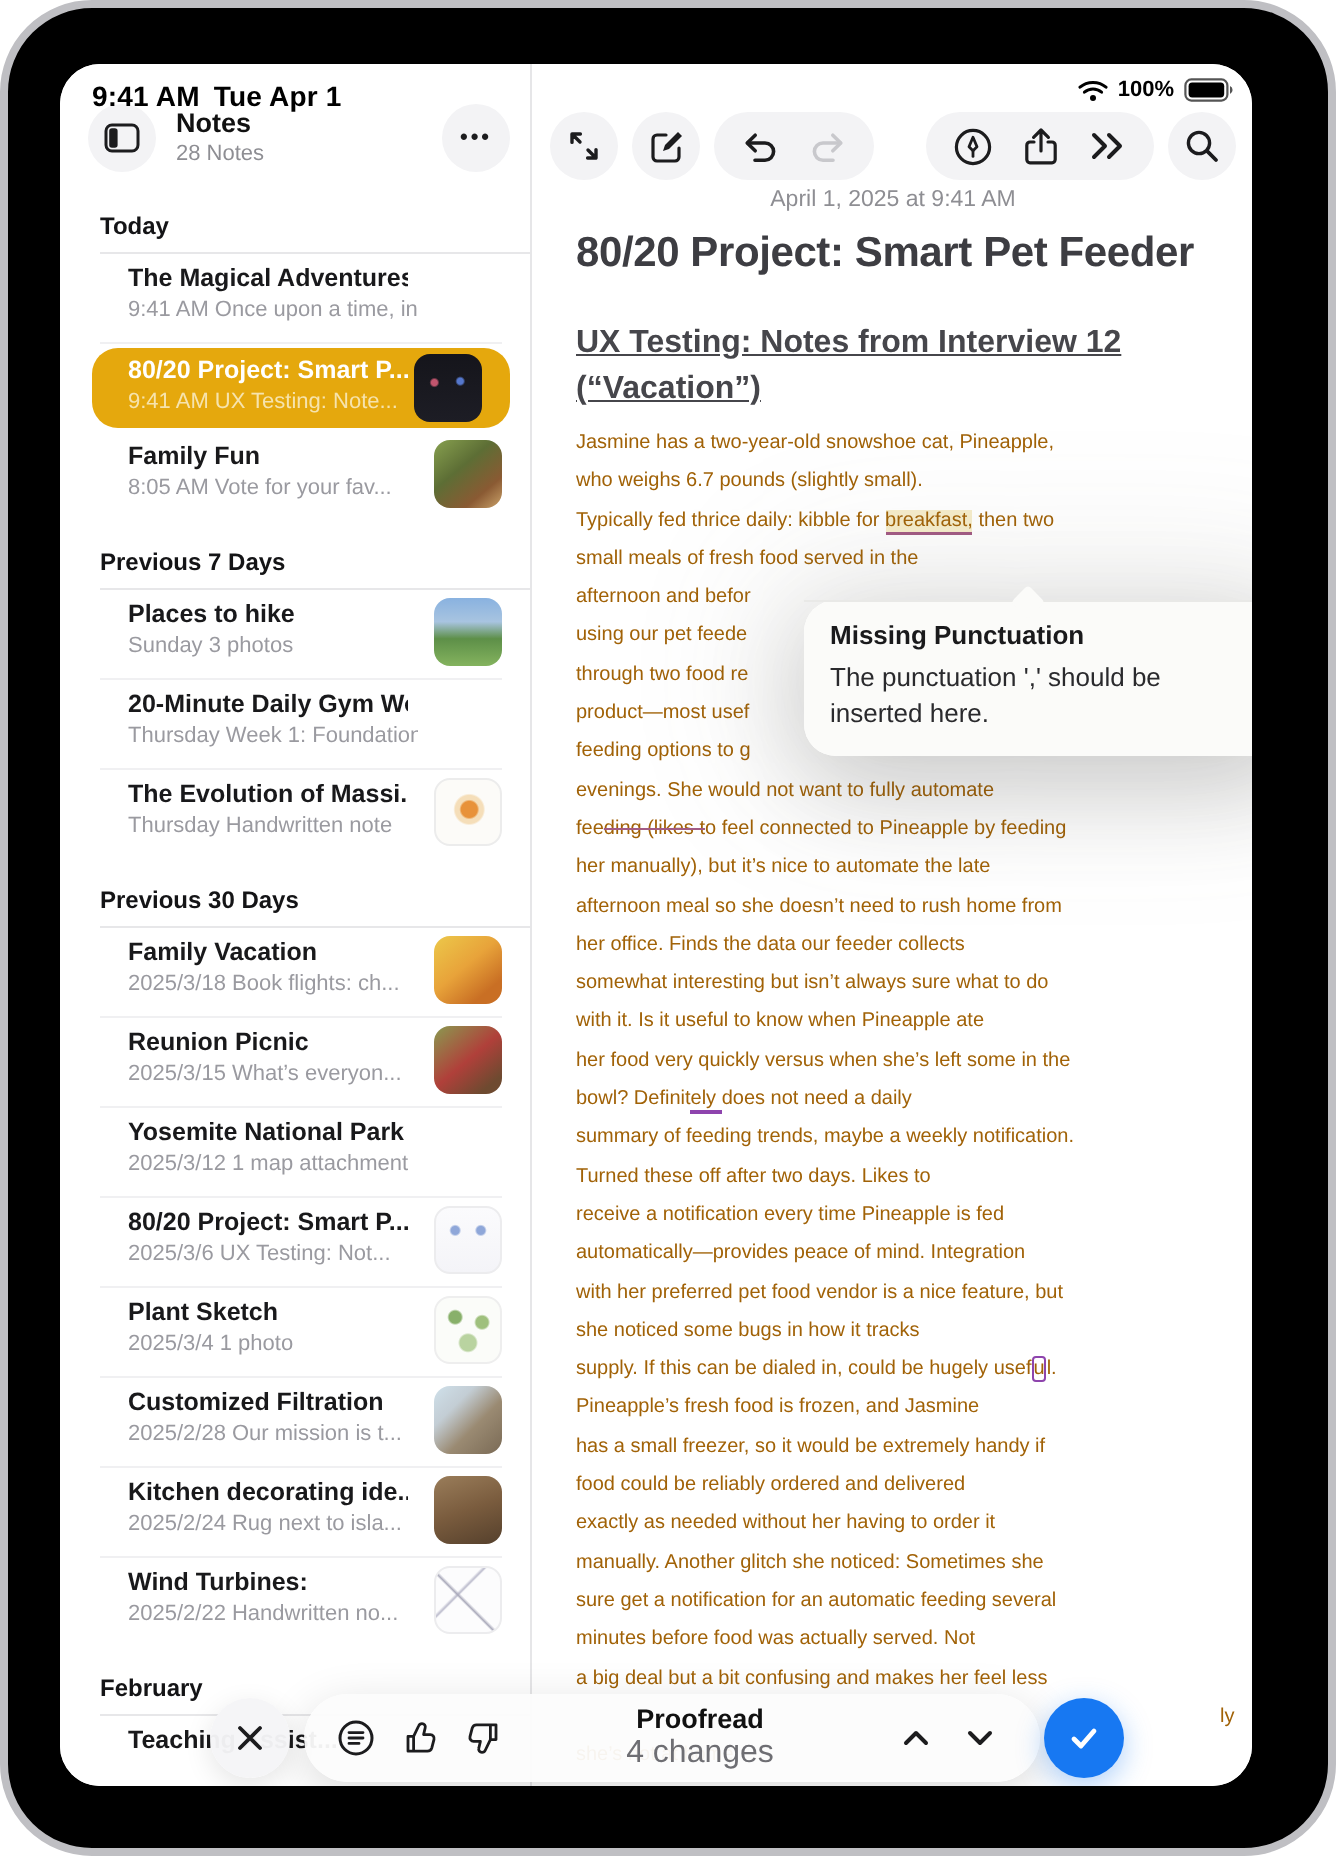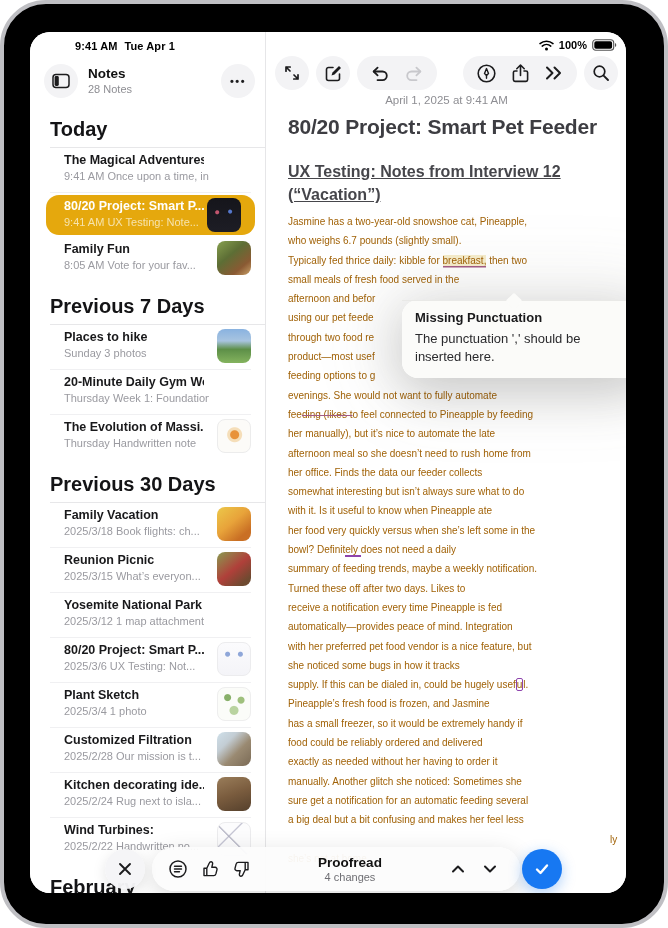--- a/index.html
+++ b/index.html
@@ -2,33 +2,33 @@
 <html><head>
 <meta charset="utf-8">
 <style>
   html,body{margin:0;padding:0;background:#fff;font-family:"Liberation Sans",sans-serif;-webkit-font-smoothing:antialiased;}
   .stage{position:relative;width:668px;height:928px;overflow:hidden;background:#fff;}
   
   .device{position:absolute;inset:0;background:#000;border-radius:46px;border:4px solid #bfbfc3;box-sizing:border-box;}
   .screen{position:absolute;left:30px;top:32px;width:596px;height:861px;background:#fff;border-radius:20px;overflow:hidden;}
   
   .statusbar{position:absolute;top:0;left:0;right:0;height:28px;z-index:5;}
-  .status-left{position:absolute;left:16px;top:8px;font-size:11px;font-weight:700;color:#000;letter-spacing:.1px;margin-left:29px;}
+  .status-left{position:absolute;left:16px;top:8px;font-size:14px;font-weight:700;color:#000;letter-spacing:.1px;}
   .status-left .sb-date{font-weight:600;margin-left:7px;}
   .status-right{position:absolute;right:9px;top:7px;display:flex;align-items:center;gap:5px;font-size:11px;font-weight:700;color:#000;}
   
   .sidebar{position:absolute;left:0;top:0;width:236px;height:100%;border-right:1px solid #e6e6e8;box-sizing:border-box;background:#fff;overflow:hidden;}
-  .side-header{position:relative;margin-top:32px;height:40px;}
+  .side-header{position:relative;margin-top:20px;height:40px;}
   .toggle-btn{position:absolute;left:14px;top:0;width:34px;height:34px;border-radius:50%;background:#f3f3f5;display:flex;align-items:center;justify-content:center;}
   .side-title-block{position:absolute;left:58px;top:2px;}
   .side-title{font-size:13.5px;font-weight:700;color:#111;}
   .side-sub{font-size:11px;color:#8e8e93;margin-top:2px;}
   .more-btn{position:absolute;right:10px;top:0;width:34px;height:34px;border-radius:50%;background:#f3f3f5;display:flex;align-items:center;justify-content:center;font-size:11px;letter-spacing:1.5px;color:#1c1c1e;font-weight:700;}
   .section{margin-top:8px;}
-  .section-header{font-size:20px;font-weight:700;color:#141416;margin:14px 14px 6px 20px;}
+  .section-header{font-size:12px;font-weight:700;color:#141416;margin:14px 14px 6px 20px;}
   .section-divider{height:1px;background:#e7e7e9;margin-left:20px;}
   .note-item{position:relative;height:44px;margin:0 14px 0 20px;border-bottom:1px solid #f0f0f2;}
   .note-item:last-child{border-bottom:none;}
   .ni-inner{position:absolute;left:14px;right:8px;top:5px;}
   .note-title{font-size:12.5px;font-weight:700;color:#19191b;white-space:nowrap;overflow:hidden;max-width:140px;}
   .note-sub{font-size:11px;color:#9a9aa0;margin-top:3px;white-space:nowrap;overflow:hidden;max-width:145px;}
   .note-thumb{position:absolute;right:0;top:4px;width:34px;height:34px;border-radius:8px;box-sizing:border-box;}
   .note-item.selected{background:#e5a80d;border-radius:13px;border-bottom:none;margin:2px 10px 2px 16px;height:40px;}
   .note-item.selected .ni-inner{top:4px;left:18px;}
   .note-item.selected .note-title{color:#fff;}
@@ -72,21 +72,21 @@
   .popup-divider{height:1px;background:#e9e9e7;}
   .popup-body{padding:9px 13px 12px 13px;}
   .popup-title{font-size:13px;font-weight:700;color:#1a1a1c;}
   .popup-desc{font-size:13px;color:#2a2a2d;margin-top:5px;line-height:18px;width:200px;}
   
   .close-fab{position:absolute;left:75px;top:817px;width:40px;height:40px;border-radius:50%;background:rgba(245,245,247,0.97);z-index:31;display:flex;align-items:center;justify-content:center;box-shadow:0 4px 14px rgba(0,0,0,0.10);font-size:17px;color:#1c1c1e;font-weight:600;}
   .proof-pill{position:absolute;left:122px;top:815px;width:368px;height:44px;border-radius:22px;background:rgba(252,252,252,0.95);z-index:30;box-shadow:0 6px 24px rgba(0,0,0,0.14);display:flex;align-items:center;padding:0 14px 0 10px;box-sizing:border-box;}
   .pp-icon{width:32px;height:32px;display:flex;align-items:center;justify-content:center;}
   .pp-center{flex:1;text-align:center;}
   .pp-title{font-size:13.5px;font-weight:700;color:#111;}
-  .pp-sub{font-size:11px;color:#6e6e73;margin-top:1px;}
+  .pp-sub{font-size:16px;color:#6e6e73;margin-top:1px;}
   .accept-fab{position:absolute;left:492px;top:817px;width:40px;height:40px;border-radius:50%;background:#1778f2;z-index:31;display:flex;align-items:center;justify-content:center;box-shadow:0 4px 14px rgba(23,120,242,0.35);}
   svg{display:block;}
 </style>
 </head>
 <body>
 
 <div class="stage">
   <div class="device"></div>
   <div class="screen">
 
@@ -337,20 +337,21 @@
           <div class="body-line"><span>automatically—provides peace of mind. Integration</span></div>
           <div class="body-line"><span>with her preferred pet food vendor is a nice feature, but</span></div>
           <div class="body-line"><span>she noticed some bugs in how it tracks</span></div>
           <div class="body-line"><span>supply. If this can be dialed in, could be hugely usef</span><span class="mark-box">u</span><span>l.</span></div>
           <div class="body-line"><span>Pineapple’s fresh food is frozen, and Jasmine</span></div>
           <div class="body-line"><span>has a small freezer, so it would be extremely handy if</span></div>
           <div class="body-line"><span>food could be reliably ordered and delivered</span></div>
           <div class="body-line"><span>exactly as needed without her having to order it</span></div>
           <div class="body-line"><span>manually. Another glitch she noticed: Sometimes she</span></div>
           <div class="body-line"><span>sure get a notification for an automatic feeding several</span></div>
+          <div class="body-line"><span>minutes before food was actually served. Not</span></div>
           <div class="body-line"><span>a big deal but a bit confusing and makes her feel less</span></div>
           <div class="body-line" style="padding-left: 322px;"><span>ly</span></div>
           <div class="body-line"><span>she’s not at home.</span></div>
         </div>
     </div>
 
     <div class="popup">
       <div class="popup-tail"></div>
       <div class="popup-divider"></div>
       <div class="popup-body">

